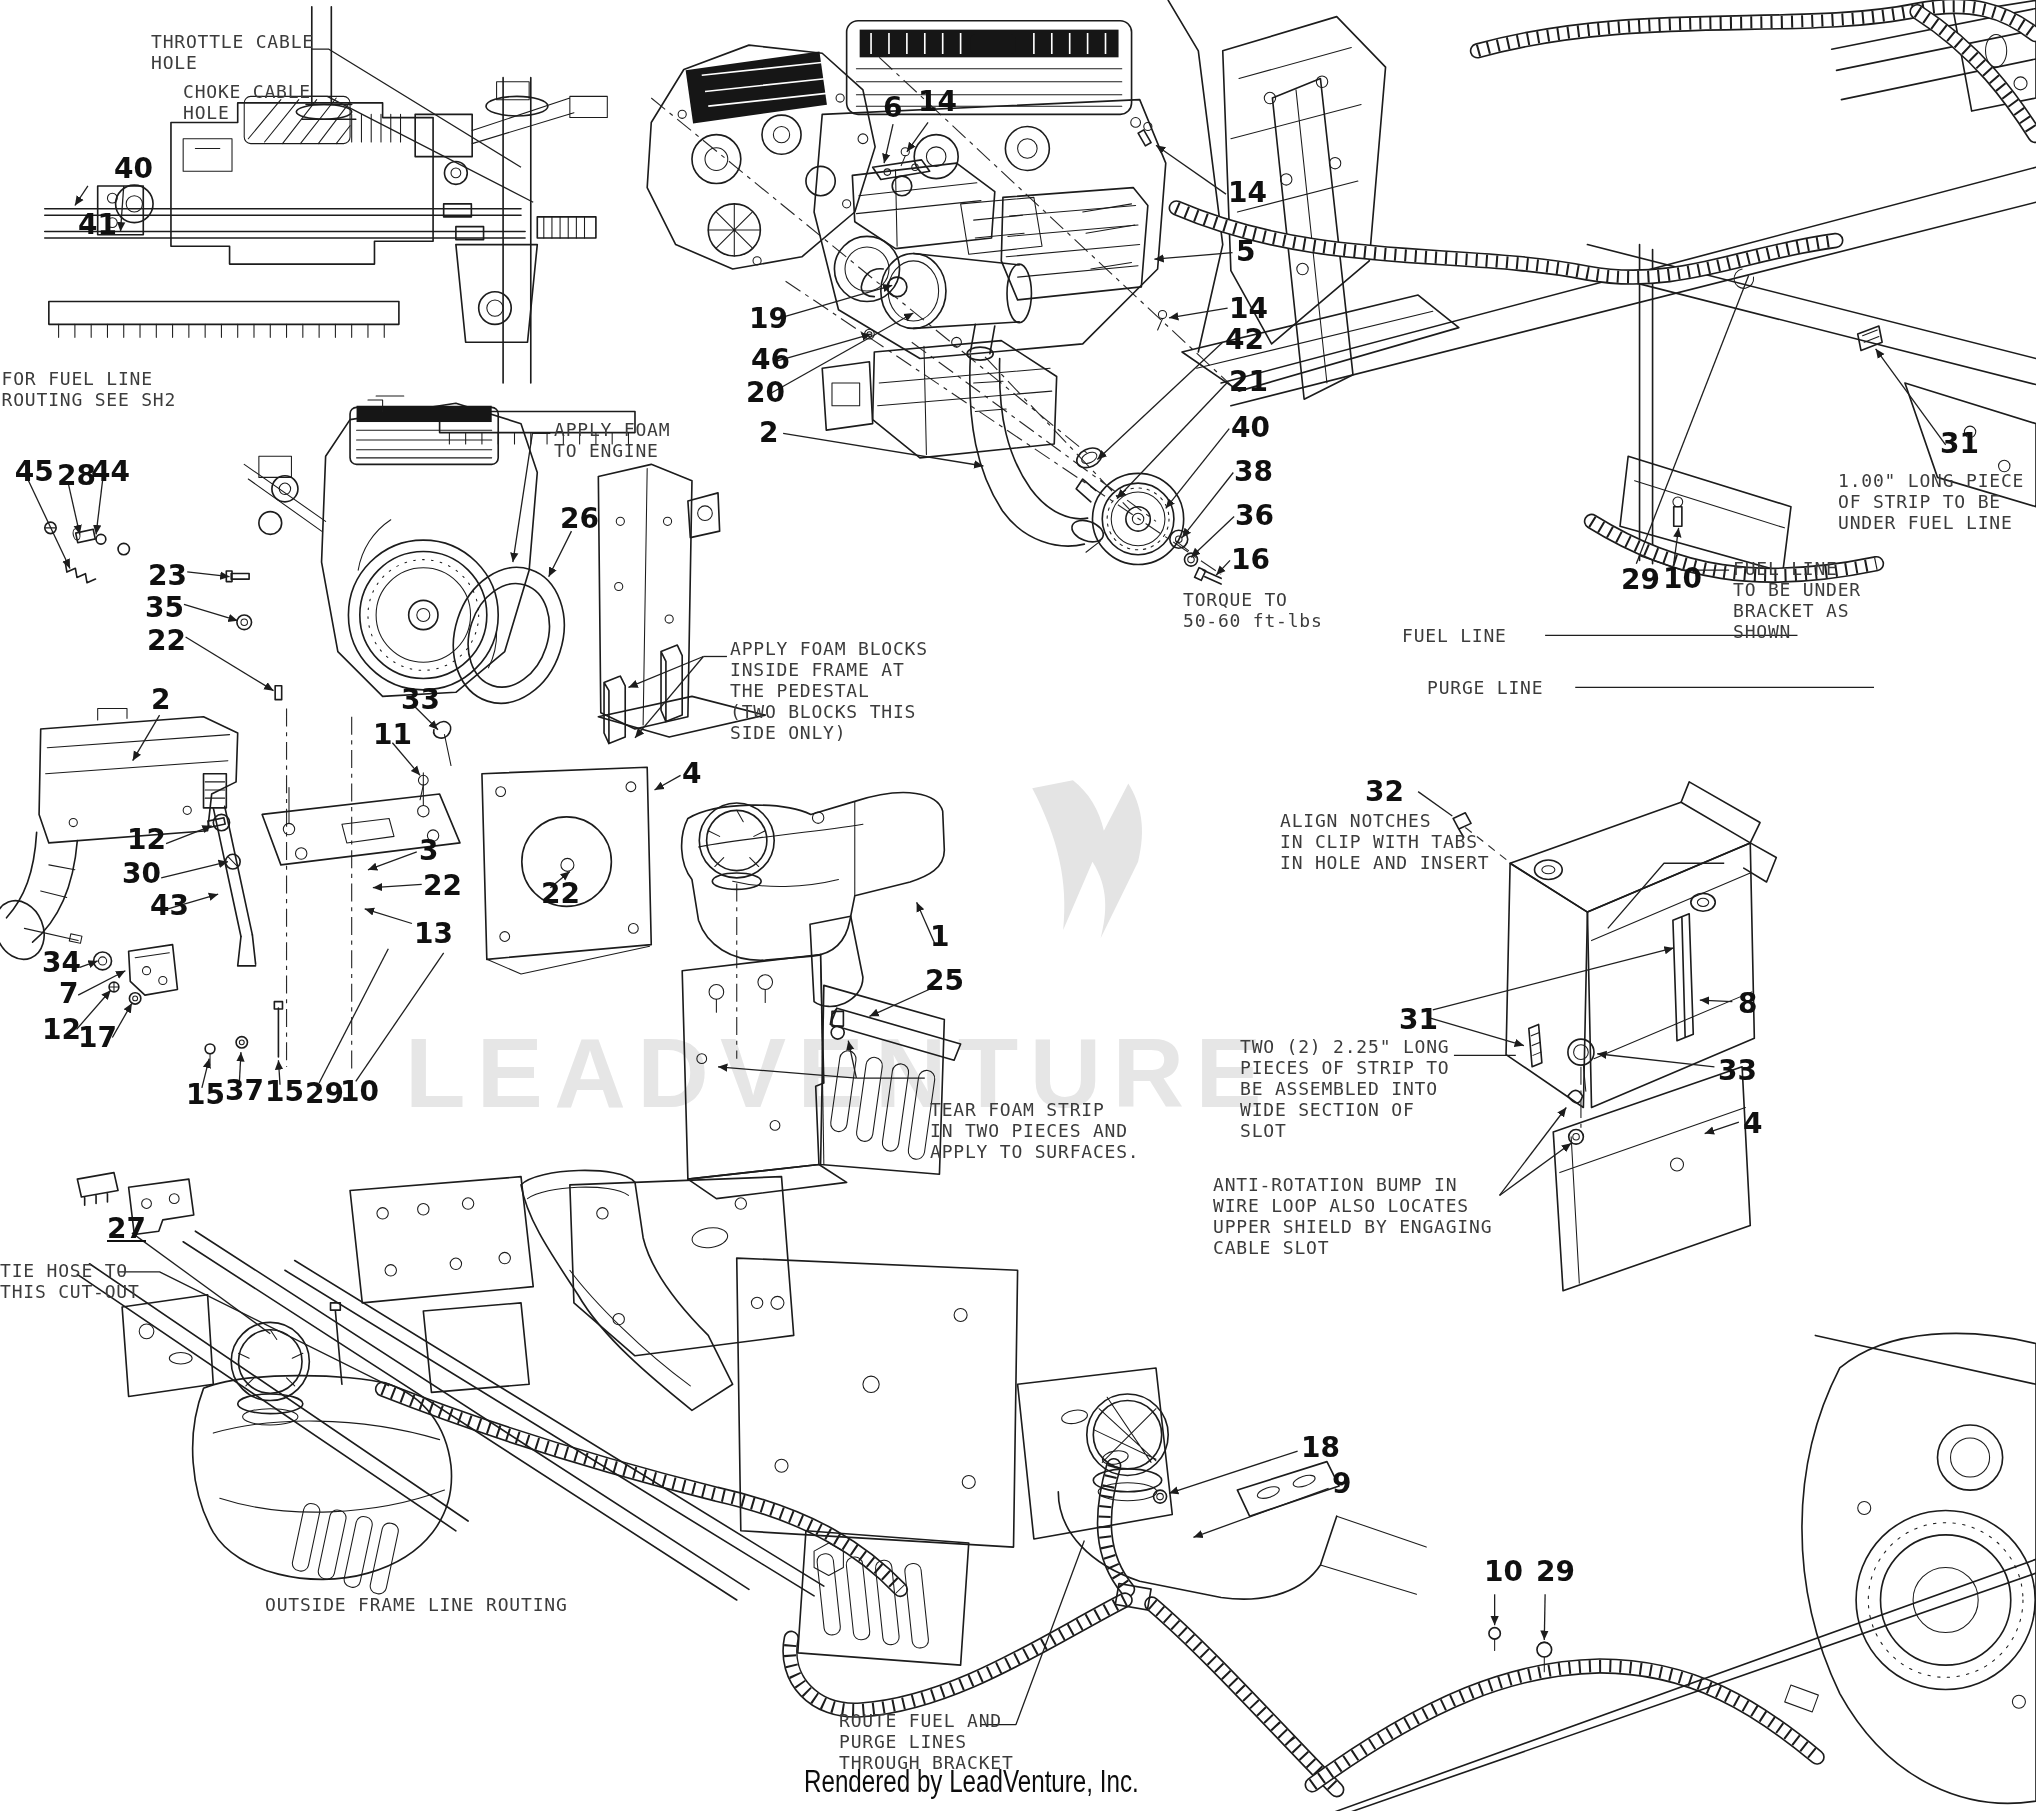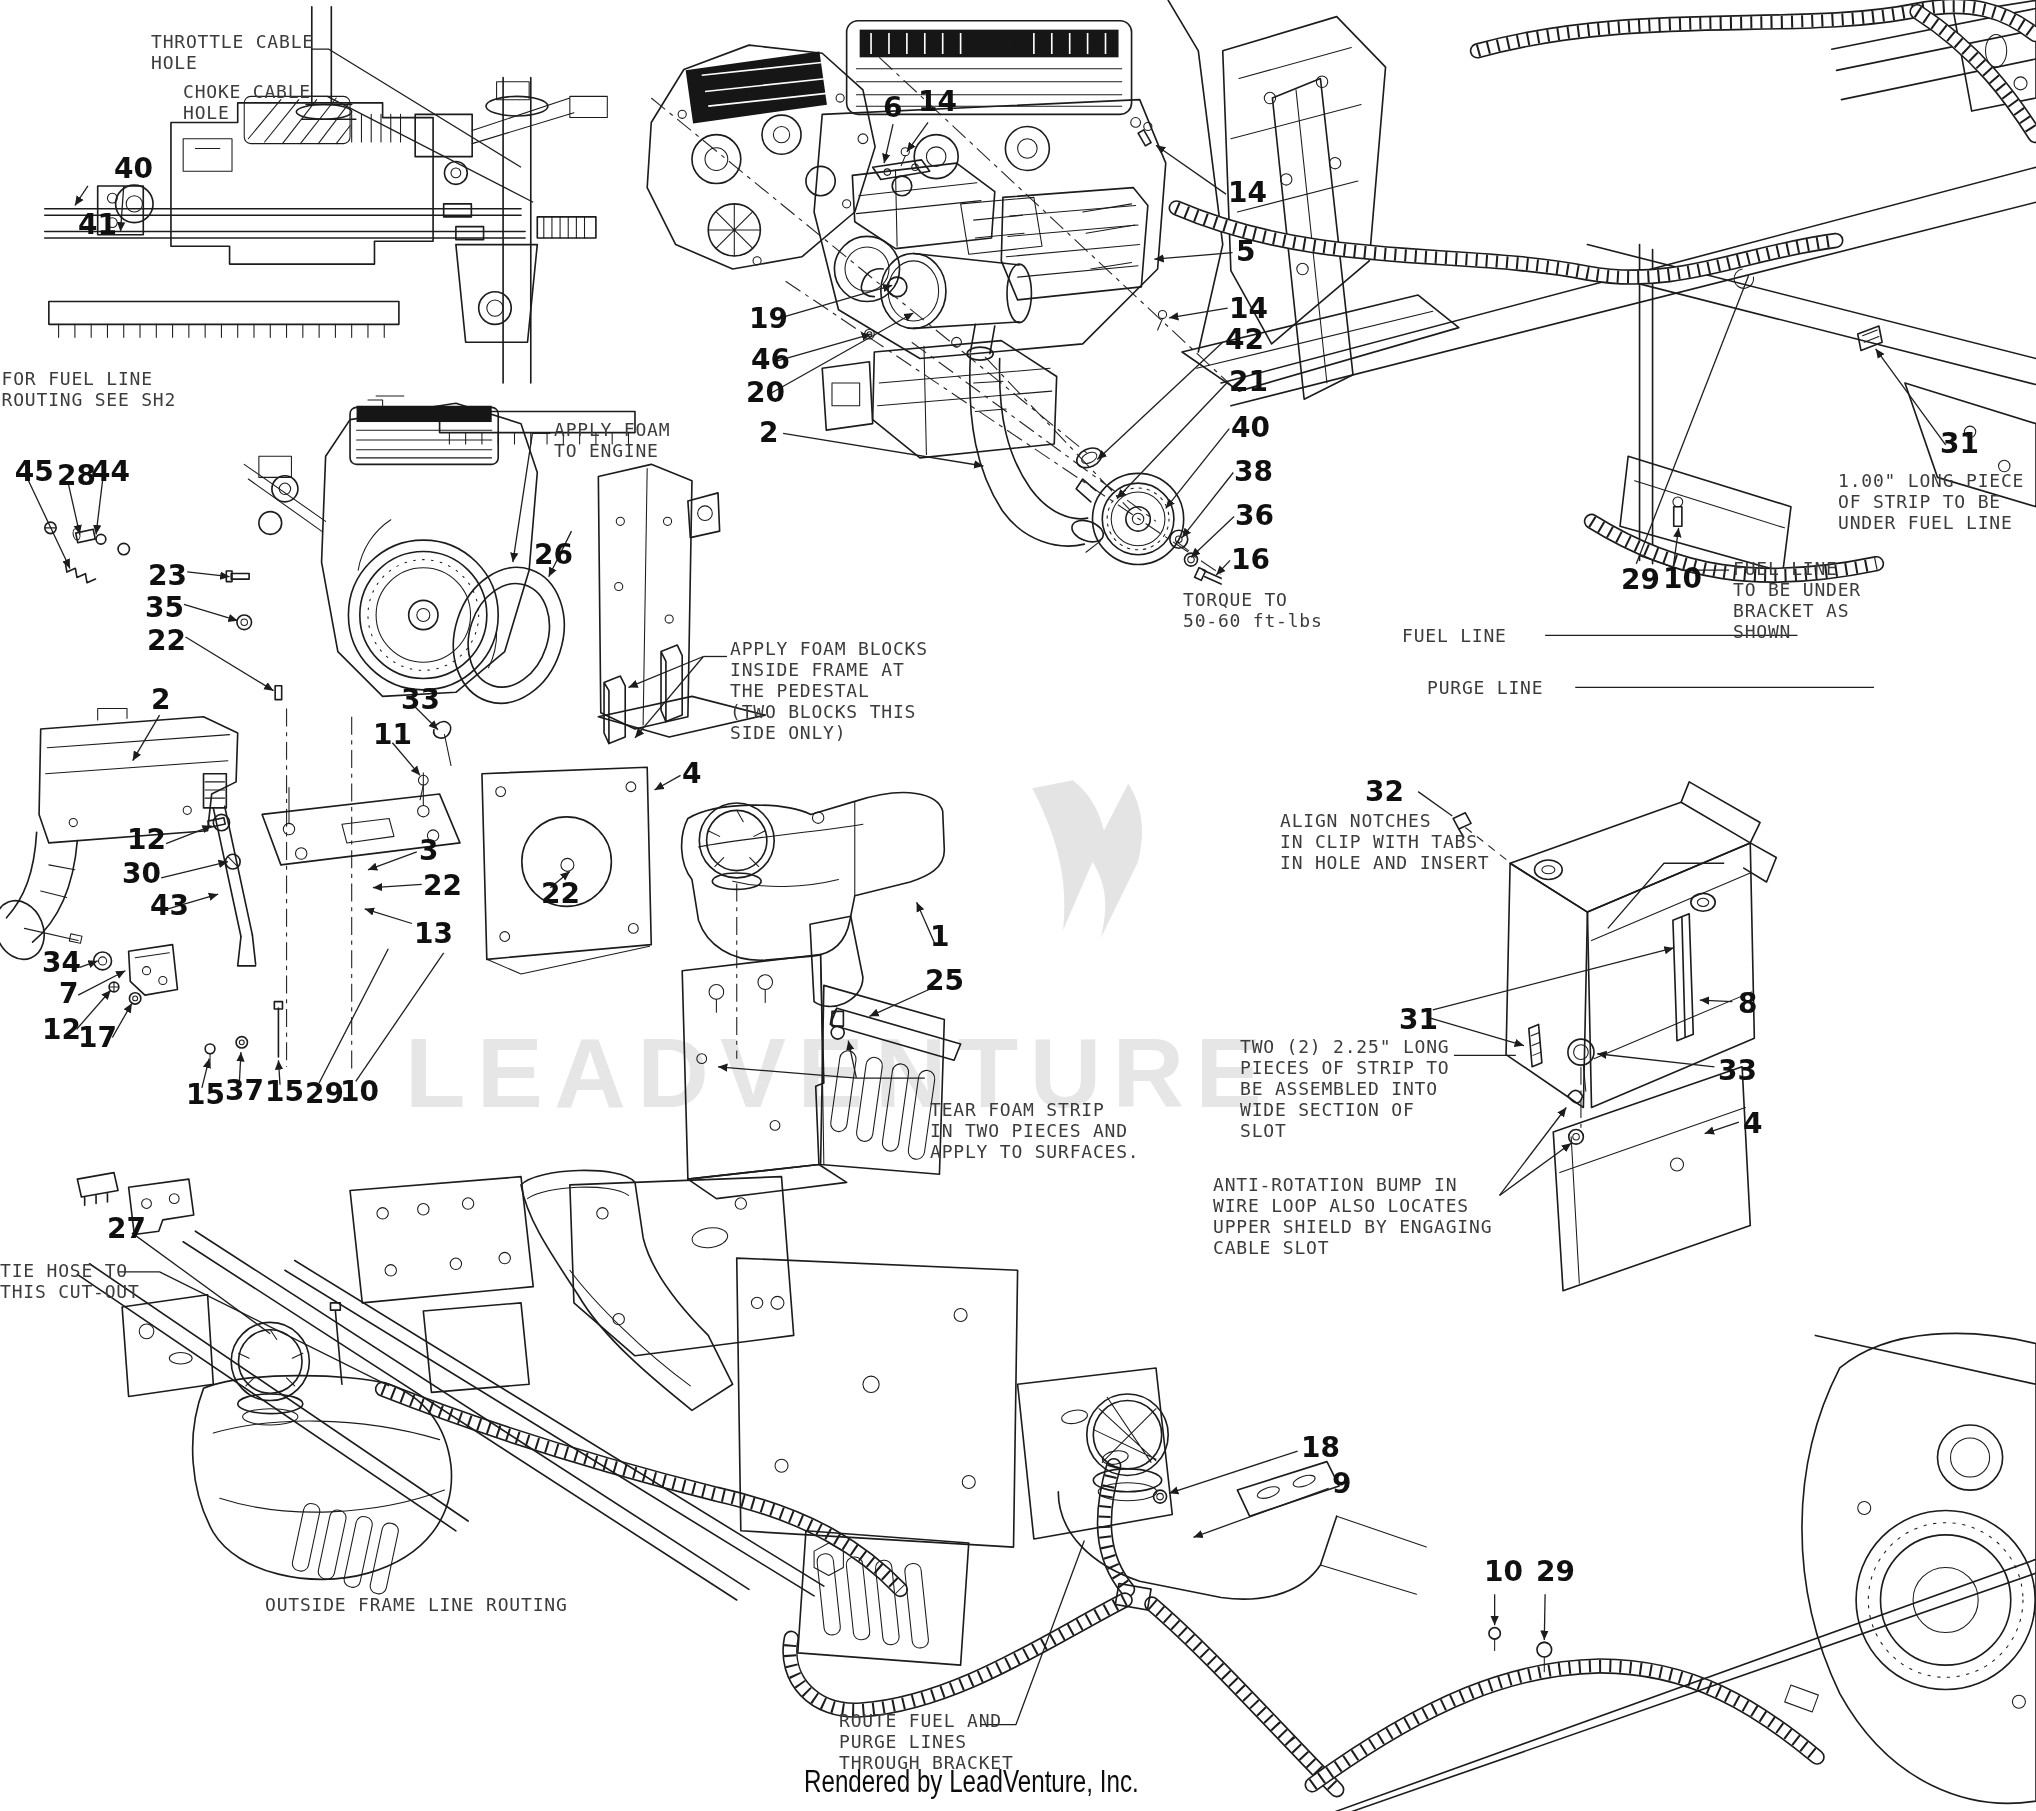--- a/index.html
+++ b/index.html
@@ -659,21 +659,21 @@
       <div class="callout" style="left: 1234px; top: 458px;">38</div>
       <div class="callout" style="left: 1235px; top: 502px;">36</div>
       <div class="callout" style="left: 1231px; top: 546px;">16</div>
       <div class="callout" style="left: 14.7px; top: 458px;">45</div>
       <div class="callout" style="left: 57px; top: 462px;">28</div>
       <div class="callout" style="left: 91px; top: 458px;">44</div>
       <div class="callout" style="left: 148px; top: 562px;">23</div>
       <div class="callout" style="left: 145px; top: 594px;">35</div>
       <div class="callout" style="left: 147px; top: 627px;">22</div>
       <div class="callout" style="left: 151px; top: 686px;">2</div>
-      <div class="callout" style="left: 534px; top: 505px; margin-top: 36px;">26</div>
+      <div class="callout" style="left: 560px; top: 505px;">26</div>
       <div class="callout" style="left: 401px; top: 686px;">33</div>
       <div class="callout" style="left: 373px; top: 721px;">11</div>
       <div class="callout" style="left: 127px; top: 826px;">12</div>
       <div class="callout" style="left: 122px; top: 860px;">30</div>
       <div class="callout" style="left: 124px; top: 892px; margin-left: 26px;">43</div>
       <div class="callout" style="left: 42px; top: 949px;">34</div>
       <div class="callout" style="left: 59px; top: 980px;">7</div>
       <div class="callout" style="left: 42px; top: 1016px;">12</div>
       <div class="callout" style="left: 78px; top: 1024px;">17</div>
       <div class="callout" style="left: 186px; top: 1081px;">15</div>
@@ -689,21 +689,21 @@
       <div class="callout" style="left: 930px; top: 923px;">1</div>
       <div class="callout" style="left: 925px; top: 967px;">25</div>
       <div class="callout" style="left: 1940px; top: 430px;">31</div>
       <div class="callout" style="left: 1621px; top: 566px;">29</div>
       <div class="callout" style="left: 1663px; top: 565px;">10</div>
       <div class="callout" style="left: 1365px; top: 778px;">32</div>
       <div class="callout" style="left: 1399px; top: 1006px;">31</div>
       <div class="callout" style="left: 1738px; top: 990px;">8</div>
       <div class="callout" style="left: 1718px; top: 1057px;">33</div>
       <div class="callout" style="left: 1743px; top: 1110px;">4</div>
-      <div class="callout" style="left: 107px; top: 1215px;">27</div>
+      <div class="callout" style="left: 107px; top: 1215px; text-decoration: underline;">27</div>
       <div class="callout" style="left: 1301px; top: 1434px;">18</div>
       <div class="callout" style="left: 1332px; top: 1470px;">9</div>
       <div class="callout" style="left: 1484px; top: 1558px;">10</div>
       <div class="callout" style="left: 1536px; top: 1558px;">29</div>
     </div>
 
   <div class="credit">Rendered by LeadVenture, Inc.</div>
 </div>
 
 

